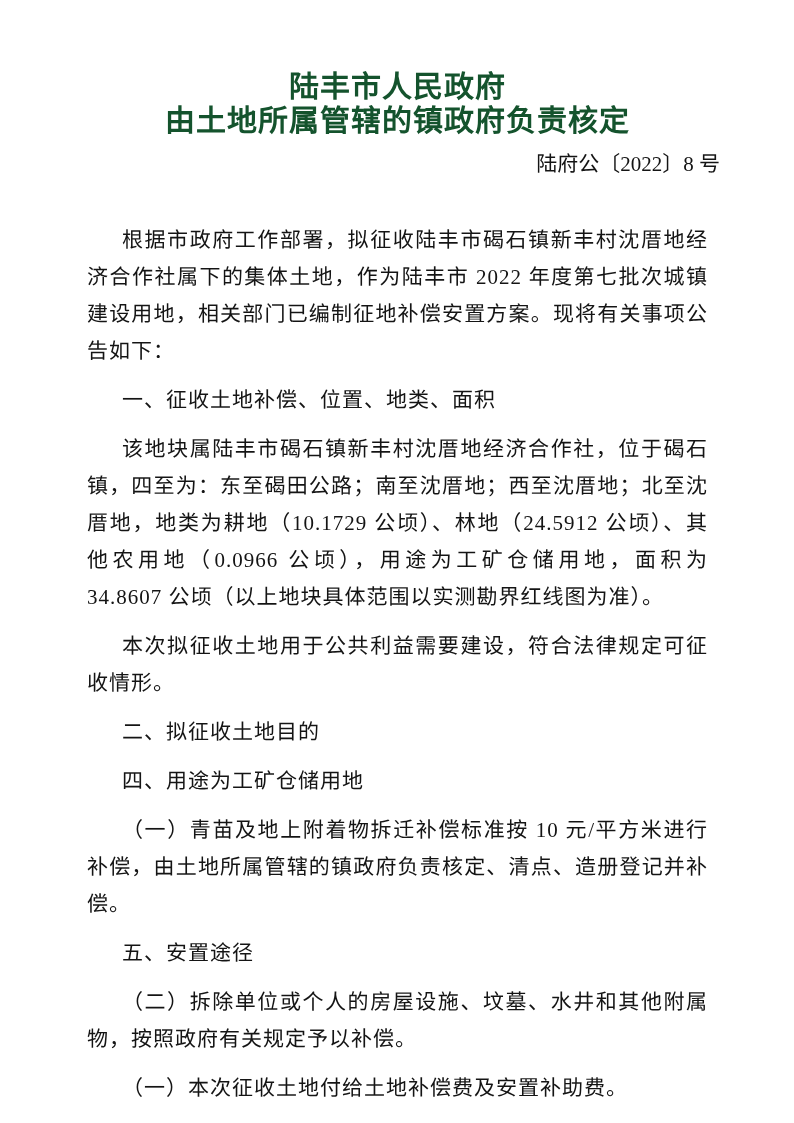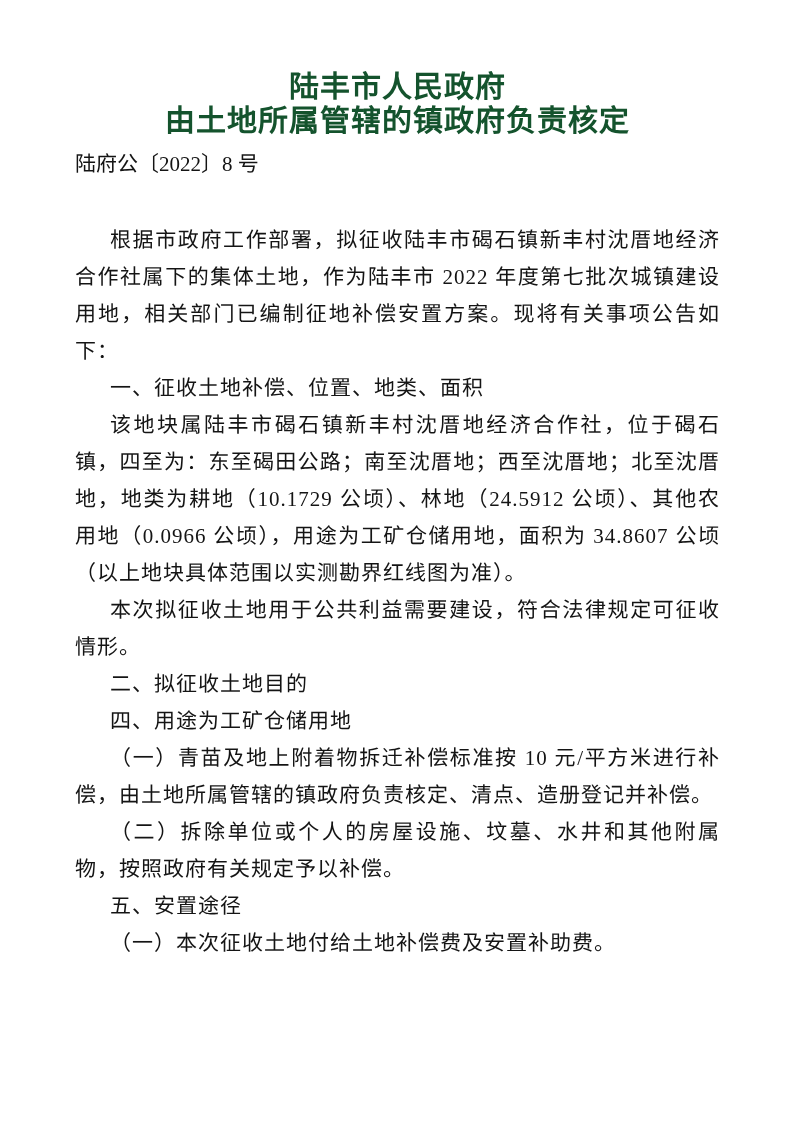--- a/index.html
+++ b/index.html
@@ -24,35 +24,35 @@
     font-size: 30px;
     line-height: 34px;
     text-align: center;
     color: #14532d;
     letter-spacing: 1px;
   }
   .doc-number {
     font-family: "Liberation Serif", "DejaVu Serif", serif;
     font-size: 21px;
     line-height: 28px;
-    text-align: left;
+    text-align: right;
     margin-top: 12px;
     color: #141414;
   }
   .doc-body {
     margin-top: 44px;
     font-family: "Liberation Serif", "DejaVu Serif", serif;
     font-size: 21px;
     line-height: 37px;
     letter-spacing: 1px;
     text-align: justify;
     color: #141414;
   }
   .doc-body p {
-    margin: 0;
+    margin: 12px;
     padding: 0;
     text-indent: 35px;
   }
 </style>
 </head>
 <body>
 
 <div class="page">
 
   <div class="doc-title">
@@ -63,18 +63,18 @@
   <div class="doc-number">陆府公〔2022〕8 号</div>
 
   <div class="doc-body">
     <p>根据市政府工作部署，拟征收陆丰市碣石镇新丰村沈厝地经济合作社属下的集体土地，作为陆丰市 2022 年度第七批次城镇建设用地，相关部门已编制征地补偿安置方案。现将有关事项公告如下：</p>
     <p>一、征收土地补偿、位置、地类、面积</p>
     <p>该地块属陆丰市碣石镇新丰村沈厝地经济合作社，位于碣石镇，四至为：东至碣田公路；南至沈厝地；西至沈厝地；北至沈厝地，地类为耕地（10.1729 公顷）、林地（24.5912 公顷）、其他农用地（0.0966 公顷），用途为工矿仓储用地，面积为 34.8607 公顷（以上地块具体范围以实测勘界红线图为准）。</p>
     <p>本次拟征收土地用于公共利益需要建设，符合法律规定可征收情形。</p>
     <p>二、拟征收土地目的</p>
     <p>四、用途为工矿仓储用地</p>
     <p>（一）青苗及地上附着物拆迁补偿标准按 10 元/平方米进行补偿，由土地所属管辖的镇政府负责核定、清点、造册登记并补偿。</p>
+    <p>五、安置途径</p>
     <p>（二）拆除单位或个人的房屋设施、坟墓、水井和其他附属物，按照政府有关规定予以补偿。</p>
-    <p>五、安置途径</p>
     <p>（一）本次征收土地付给土地补偿费及安置补助费。</p>
   </div>
 
 </div>
 
 </body></html>

